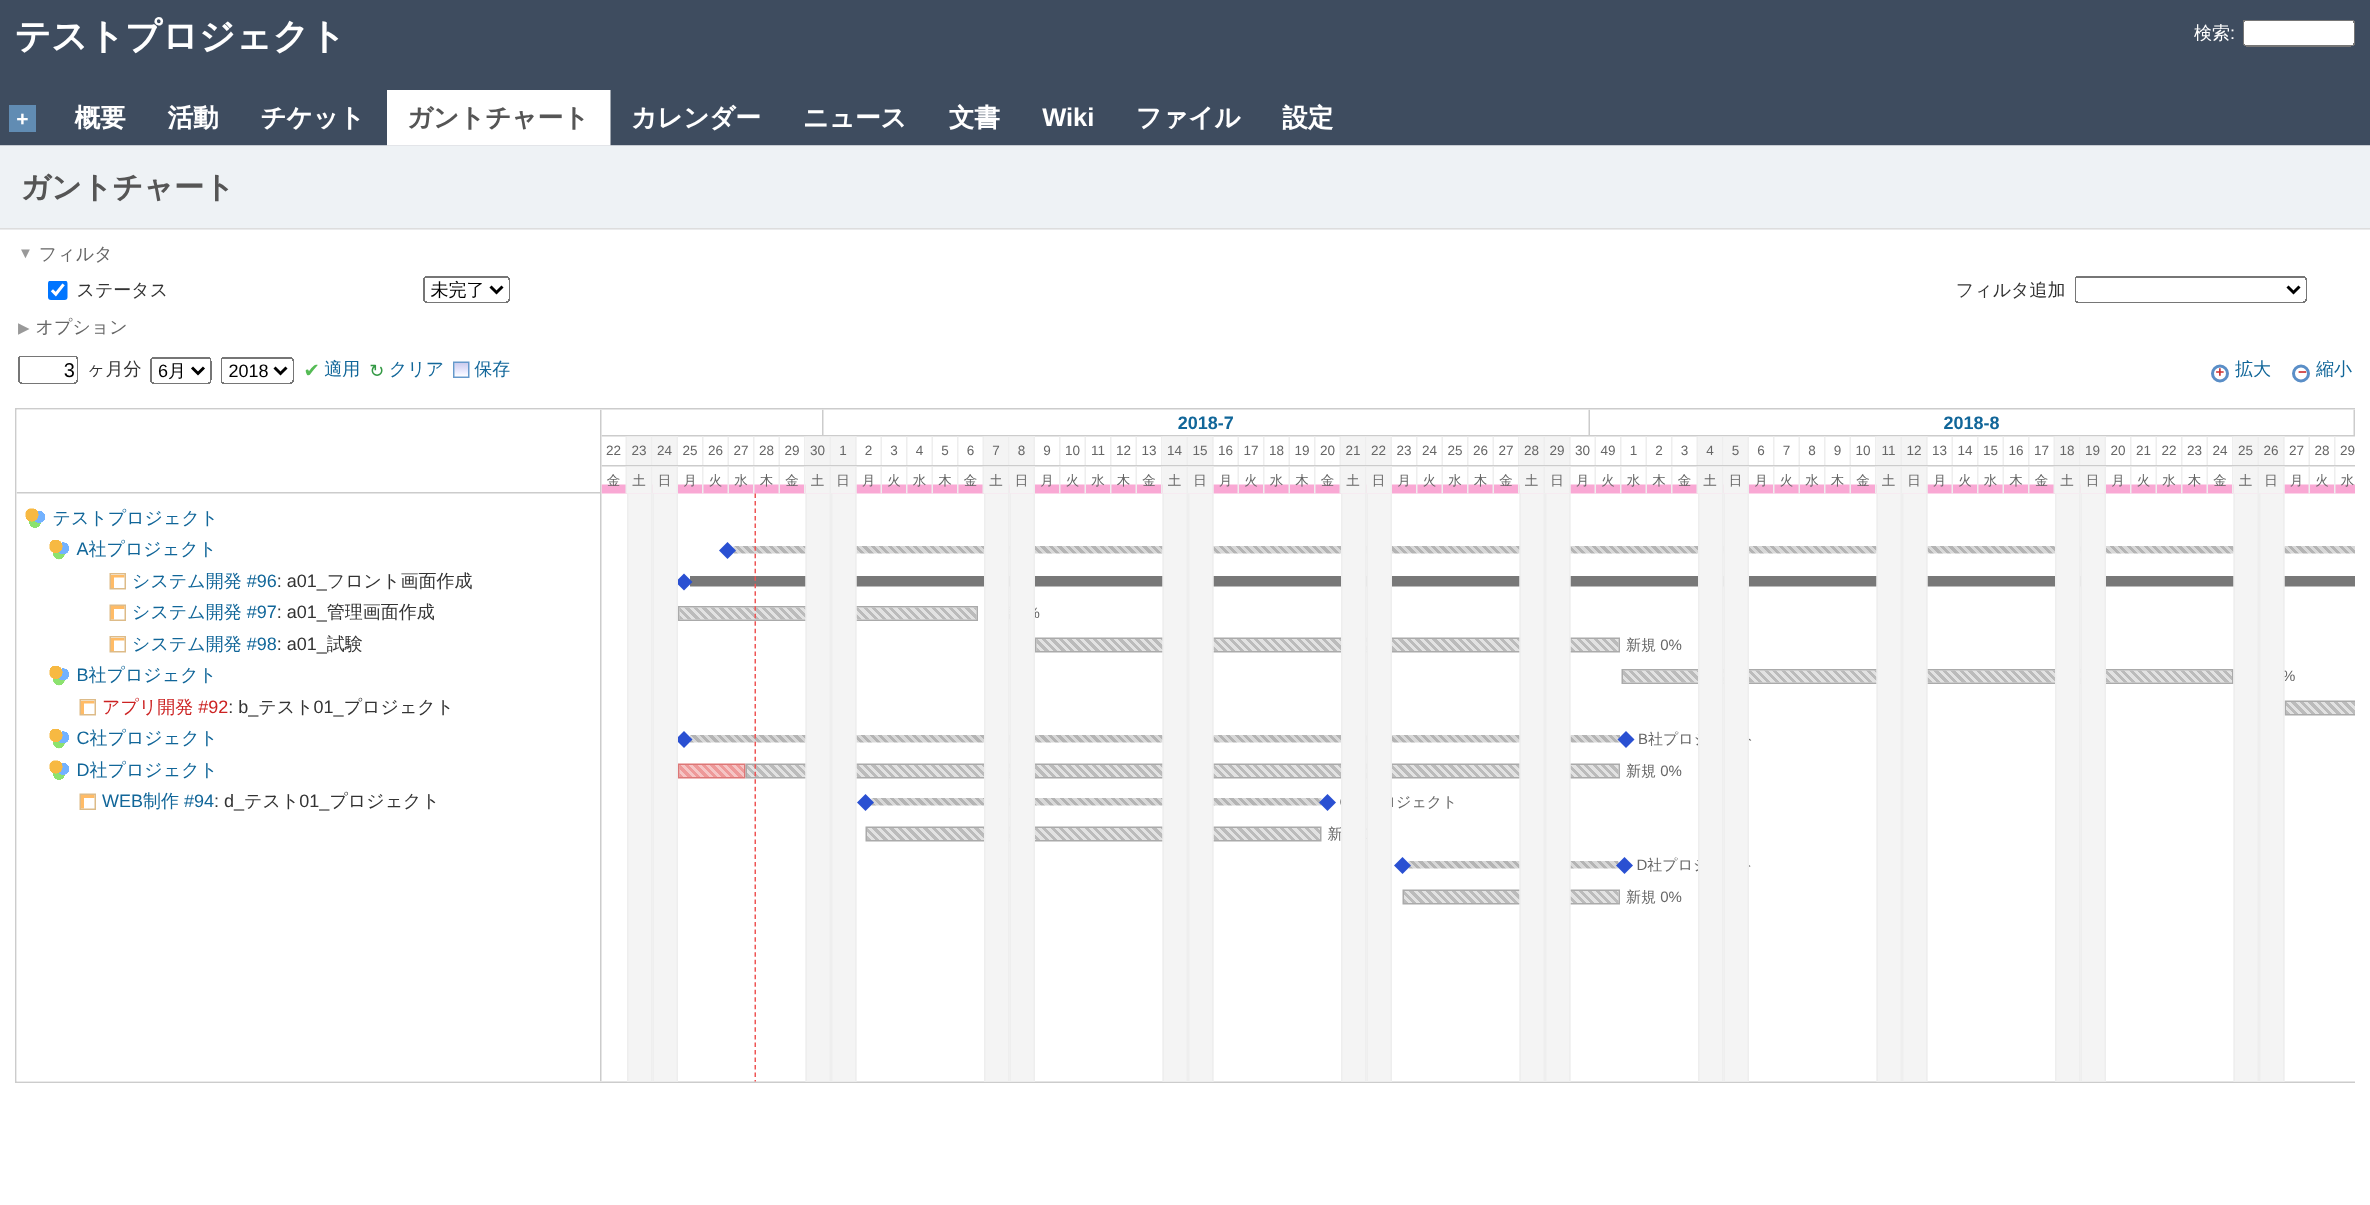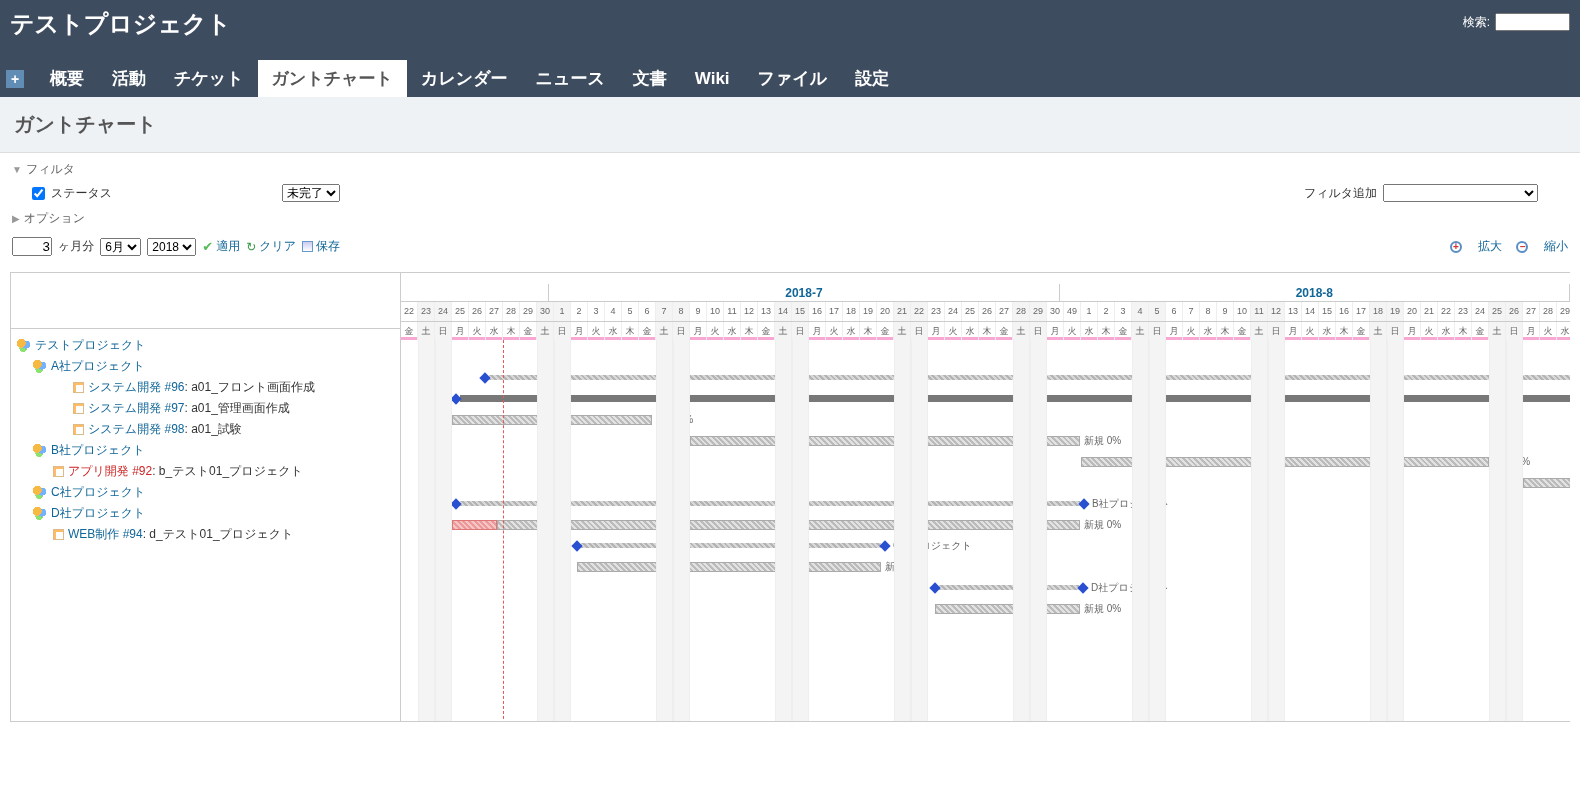--- a/index.html
+++ b/index.html
@@ -23,37 +23,37 @@
 .filter-add { margin-left: auto; display: flex; align-items: flex-end; gap: 6px; margin-right:30px; }
 .filter-add select { width: 155px; }
 .controls { padding: 6px 12px; display: flex; align-items: center; gap: 6px; }
 .controls input[type=text] { width: 40px; text-align: right; }
 .controls select { font-size: 12px; }
 .action-link { color: #169; cursor: pointer; display: inline-flex; align-items: center; gap: 3px; font-size: 12px; }
 .icon-check { color: #5b5; font-size: 13px; }
 .icon-refresh { color: #394; }
 .icon-save-sm { border:1px solid #69c; width:11px; height:11px; background:linear-gradient(#cce,#eef 70%,#fff); display:inline-block;}
 .spacer { flex: 1; }
-.zoom-link { display:inline-flex; align-items:center; gap:16px; color:#169; cursor:pointer; margin-left:8px;}
+.zoom-link { display:inline-flex; align-items:flex-end; gap:4px; color:#169; cursor:pointer; margin-left:8px;}
 .magnifier { display:inline-block; width:12px;height:12px;border:2px solid #5a8ec7;border-radius:50%;position:relative;}
 .magnifier.in::after{content:"+";position:absolute;top:-2px;left:1px;font-size:10px;color:#c33;font-weight:bold;}
 .magnifier.out::after{content:"−";position:absolute;top:-2px;left:2px;font-size:10px;color:#c33;font-weight:bold;}
 .gantt-wrap { padding: 10px 10px 0 10px; }
 .gantt { display: flex; border: 1px solid #ccc; border-right:none; height: 450px; overflow: hidden; }
 .gantt-left { width: 390px; border-right: 1px solid #ccc; flex-shrink:0; background:#fff; }
 .gantt-left .hdr { height: 56px; border-bottom: 1px solid #ccc; }
 .tree { padding: 6px 4px; }
 .tree-item { padding: 2px 0; white-space: nowrap; overflow: hidden; display:flex; align-items:center; height:21px; }
 .tree-item a { color: #169; text-decoration: none; }
 .tree-item a.overdue { color: #c22; }
 .ic { display:inline-block; width:14px; height:14px; margin-right:4px; vertical-align:middle;}
 .ic-proj { background: radial-gradient(circle at 30% 30%, #f7b942 32%, transparent 33%), radial-gradient(circle at 65% 40%, #73b2ff 32%, transparent 33%), radial-gradient(circle at 45% 65%, #8ce26f 32%, transparent 33%);}
 .ic-tkt { background:#fff;border:1px solid #db8;width:11px;height:11px; box-shadow: inset 2px 0 0 #fb6, inset 0 2px 0 #fb6; }
 .gantt-right { flex:1; overflow:hidden; position:relative; }
-.timeline-hdr { height:56px; border-bottom:3px solid #f9a8d4; position:relative;margin-top:11px; }
+.timeline-hdr { height:56px; border-bottom:6px solid #f9a8d4; position:relative; }
 .month-row { height:18px; display:flex; border-bottom:1px solid #ccc; }
 .month-cell { border-right:1px solid #ccc; text-align:center; color:#169; font-weight:bold; font-size:12px; line-height:18px; }
 .day-row { height:19px; display:flex; }
 .day-cell { width:17px; border-right:1px solid #eee; text-align:center; font-size:9px; color:#666; line-height:19px; flex-shrink:0;}
 .day-cell.we { background:#f4f4f4;}
 .dow-row { height:19px; display:flex; border-top:1px solid #ccc;}
 .gantt-body { position:relative; height:394px; }
 .col-bg { position:absolute; top:0; bottom:0; width:17px; }
 .col-bg.we { background:#f4f4f4; border-right:1px solid #eee; border-left:1px solid #eee;}
 .today-line { position:absolute; top:0; bottom:0; width:0; border-left:1px dashed #e55; }

